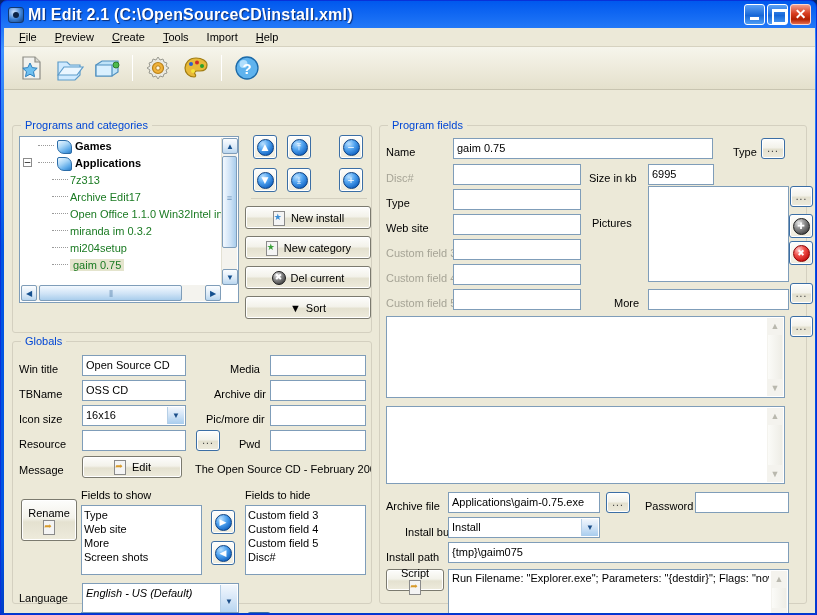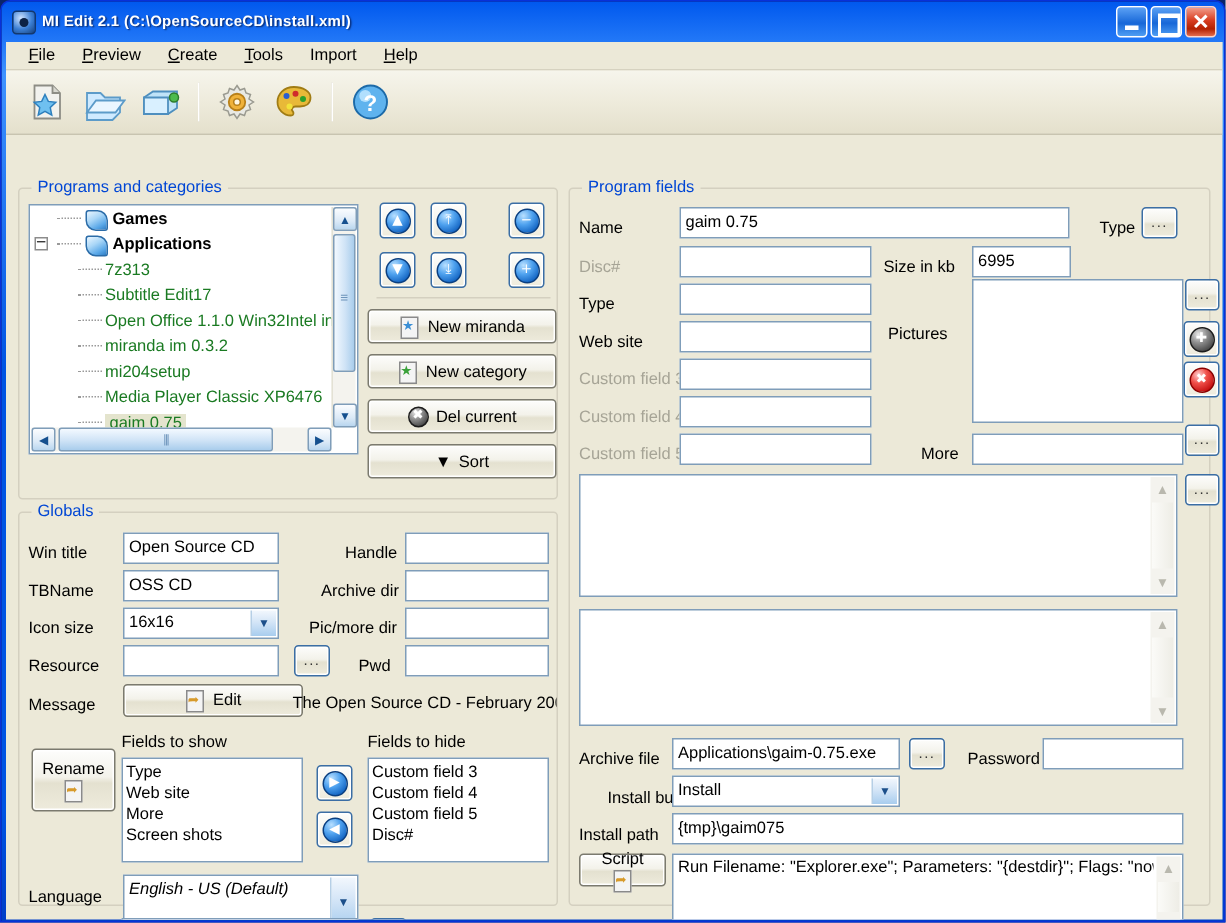--- a/index.html
+++ b/index.html
@@ -39,21 +39,21 @@
   }
   #title-icon::after {
     content: ""; display: block;
     width: 6px; height: 6px; margin: 4px auto 0;
     border-radius: 50%;
     background: #0c2346;
   }
   #title-text {
     color: #ffffff;
     font-weight: bold;
-    font-size: 10px;
+    font-size: 16px;
     text-shadow: 1px 1px 1px rgba(0,0,30,.6);
     white-space: nowrap;
     letter-spacing: .2px;
   }
   #title-buttons {
     position: absolute; right: 2px; top: 3px;
     display: flex; gap: 2px;
   }
   .tbtn {
     width: 21px; height: 21px;
@@ -456,40 +456,36 @@
             <div class="shield"></div>
             <span class="cat-label">Applications</span>
           </div>
 
           <div class="tnode" style="padding-left:32px;">
             <div class="dots-h"></div>
             <span class="prog-label">7z313</span>
           </div>
           <div class="tnode" style="padding-left:32px;">
             <div class="dots-h"></div>
-            <span class="prog-label">Subtitle Edit17</span>
+            <span class="prog-label">Archive Edit17</span>
           </div>
           <div class="tnode" style="padding-left:32px;">
             <div class="dots-h"></div>
             <span class="prog-label">Open Office 1.1.0 Win32Intel inst</span>
           </div>
           <div class="tnode" style="padding-left:32px;">
             <div class="dots-h"></div>
             <span class="prog-label">miranda im 0.3.2</span>
           </div>
           <div class="tnode" style="padding-left:32px;">
             <div class="dots-h"></div>
             <span class="prog-label">mi204setup</span>
           </div>
           <div class="tnode" style="padding-left:32px;">
             <div class="dots-h"></div>
-            <span class="prog-label">Media Player Classic XP6476</span>
-          </div>
-          <div class="tnode" style="padding-left:32px;">
-            <div class="dots-h"></div>
             <span class="prog-label sel">gaim 0.75</span>
           </div>
 
         </div>
 
         <div class="sb-v">
           <div class="btnup">▲</div>
           <div class="thumb"></div>
           <div class="btndn">▼</div>
         </div>
@@ -516,21 +512,21 @@
         <div class="orb">⤓</div>
         </div>
       <div class="rbtn" style="left:326px; top:42px;">
         <div class="orb">+</div>
         </div>
 
       <div style="position:absolute; left:238px; top:72px; width:116px; height:1px; background:#d4d0c0;"></div>
 
       <div class="btn" style="left:232px; top:80px; width:126px; height:23px;">
         <span class="btn-ico doc-ico"></span>
-        <span>New miranda</span>
+        <span>New install</span>
       </div>
       <div class="btn" style="left:232px; top:110px; width:126px; height:23px;">
         <span class="btn-ico doc-ico green"></span>
         <span>New category</span>
       </div>
       <div class="btn" style="left:232px; top:140px; width:126px; height:23px;">
         <span class="orb dark" style="width:14px;height:14px;">✖</span>
         <span>Del current</span>
       </div>
       <div class="btn" style="left:232px; top:170px; width:126px; height:23px;">
@@ -627,21 +623,21 @@
       <div class="orb red">✖</div>
       </div>
     <div class="btn dots" style="left:786px; top:255px; width:23px; height:21px;">...</div>
     <div class="btn dots" style="left:786px; top:288px; width:23px; height:21px;">...</div>
 
     <div class="group" style="left:8px; top:313px; width:360px; height:263px;">
       <div class="legend">Globals</div>
 
       <div class="lbl" style="left:6px; top:21px;">Win title</div>
       <div class="inp" style="left:69px; top:13px; width:104px; height:21px;">Open Source CD</div>
-      <div class="lbl" style="left:217px; top:21px;">Handle</div>
+      <div class="lbl" style="left:217px; top:21px;">Media</div>
       <div class="inp" style="left:257px; top:13px; width:96px; height:21px;"></div>
 
       <div class="lbl" style="left:6px; top:46px;">TBName</div>
       <div class="inp" style="left:69px; top:38px; width:104px; height:21px;">OSS CD</div>
       <div class="lbl" style="left:201px; top:46px;">Archive dir</div>
       <div class="inp" style="left:257px; top:38px; width:96px; height:21px;"></div>
 
       <div class="lbl" style="left:6px; top:71px;">Icon size</div>
       <div class="combo" style="left:69px; top:63px; width:104px; height:21px;">
         <span>16x16</span>
@@ -650,21 +646,21 @@
       <div class="lbl" style="left:193px; top:71px;">Pic/more dir</div>
       <div class="inp" style="left:257px; top:63px; width:96px; height:21px;"></div>
 
       <div class="lbl" style="left:6px; top:96px;">Resource</div>
       <div class="inp" style="left:69px; top:88px; width:104px; height:21px;"></div>
       <div class="btn dots" style="left:183px; top:88px; width:24px; height:21px;">...</div>
       <div class="lbl" style="left:226px; top:96px;">Pwd</div>
       <div class="inp" style="left:257px; top:88px; width:96px; height:21px;"></div>
 
       <div class="lbl" style="left:6px; top:122px;">Message</div>
-      <div class="btn" style="left:69px; top:114px; width:120px; height:22px;">
+      <div class="btn" style="left:69px; top:114px; width:100px; height:22px;">
         <span class="btn-ico doc-ico arrow"></span>
         <span>Edit</span>
       </div>
       <div class="lbl" style="left:182px; top:121px; width:176px; overflow:hidden;">The Open Source CD - February 200</div>
 
       <div class="lbl" style="left:68px; top:147px;">Fields to show</div>
       <div class="listbox" style="left:68px; top:163px; width:121px; height:70px;">
         <div>Type</div>
         <div>Web site</div>
         <div>More</div>

